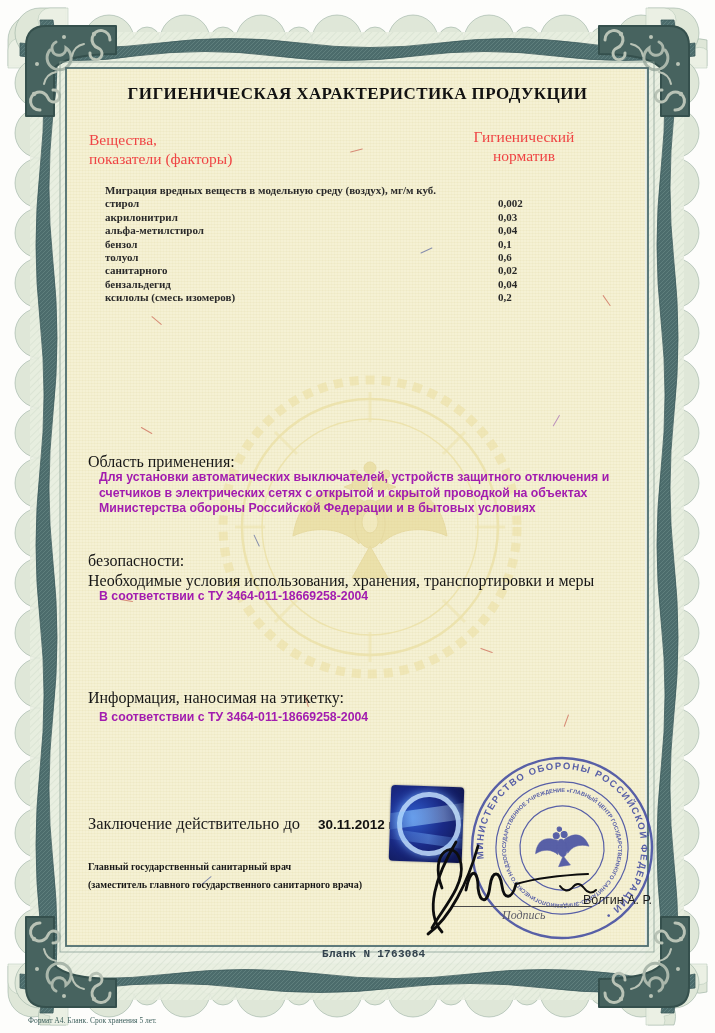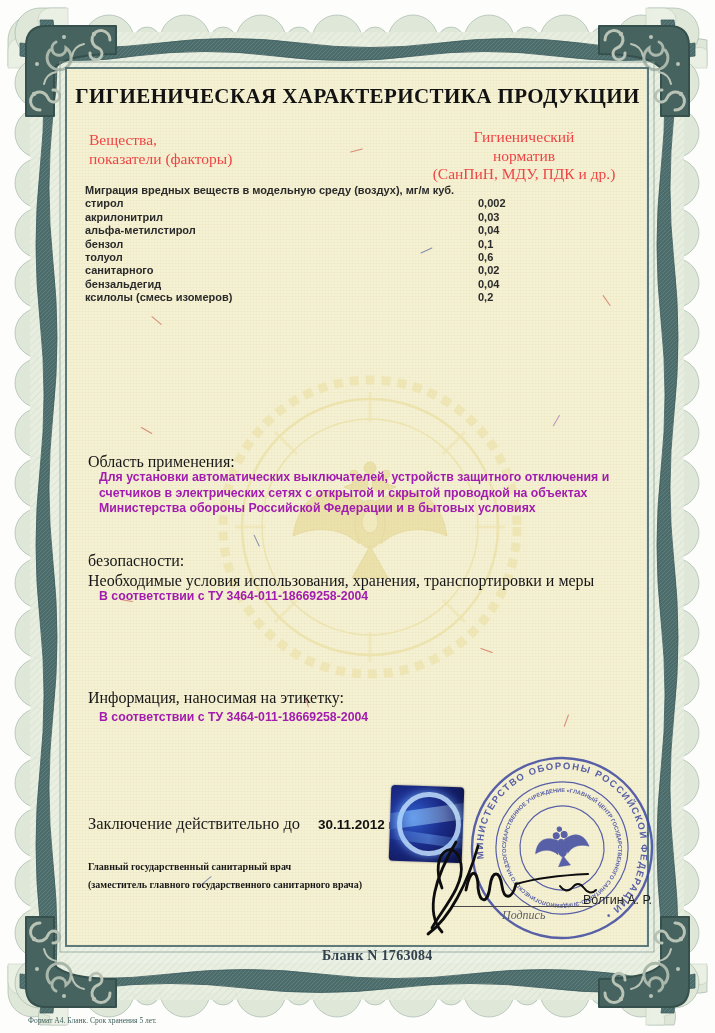--- a/index.html
+++ b/index.html
@@ -7,26 +7,26 @@
         font-family:"Liberation Serif",serif;color:#1b1b1b;}
   #border-svg,#wm-svg{position:absolute;left:0;top:0;pointer-events:none;}
   #paper{position:absolute;left:67px;top:69px;width:578px;height:876px;
          background:
            repeating-linear-gradient(0deg, rgba(190,175,90,.07) 0 1px, transparent 1px 3px),
            repeating-linear-gradient(90deg, rgba(190,175,90,.05) 0 1px, transparent 1px 3px),
            #f5f1d4;}
   .fiber{position:absolute;width:13px;height:1.3px;opacity:.55;border-radius:1px;}
   
   .abs{position:absolute;}
-  #title{left:0;top:84px;width:715px;text-align:center;font-weight:bold;font-size:21px;
+  #title{left:0;top:84px;width:715px;text-align:center;font-weight:bold;font-size:17px;
          letter-spacing:.4px;color:#121212;}
   .colhead{font-size:15.5px;line-height:19px;color:#ef4444;}
   #colhead-left{left:89px;top:130px;}
   #colhead-right{left:408px;top:128px;width:232px;text-align:center;line-height:18.5px;}
-  #subst{left:85px;top:184px;width:520px;font-family:Liberation Sans, sans-serif;
+  #subst{left:105px;top:184px;width:520px;font-family:Liberation Serif, serif;
          font-size:11px;font-weight:bold;color:#2a2a2a;}
   .srow{position:relative;height:13.4px;white-space:nowrap;}
   .sval{position:absolute;left:393px;top:0;}
   .sec-head{font-size:16px;color:#161616;line-height:19.5px;}
   .sec-body{font-family:"Liberation Sans",sans-serif;font-weight:bold;font-size:12.3px;
             line-height:15.6px;color:#a21caf;}
   #app-head{left:88px;top:452px;}
   #app-body{left:99px;top:470px;width:548px;}
   #cond-head{left:88px;top:551px;width:540px;}
   #cond-body{left:99px;top:589px;}
@@ -46,22 +46,22 @@
             background:linear-gradient(90deg,transparent,rgba(140,200,255,.6),rgba(210,245,255,.35),transparent);
             transform:rotate(-10deg);}
   #hologram .streak2{position:absolute;left:-6px;top:48px;width:90px;height:10px;
             background:linear-gradient(90deg,transparent,rgba(120,180,255,.45),transparent);
             transform:rotate(6deg);}
   #stamp{left:462px;top:748px;width:200px;height:200px;opacity:.85;transform:rotate(-8deg);}
   #sig-svg{left:408px;top:824px;width:240px;height:112px;}
   #sig-line{left:452px;top:906px;width:140px;height:1px;background:#4a4a4a;}
   #sig-caption{left:502px;top:908px;font-style:italic;font-size:12px;color:#5f5f6a;}
   #sig-name{left:583px;top:893px;font-family:"Liberation Sans",sans-serif;font-size:12.5px;color:#1d1d1d;}
-  #blank-no{left:322px;top:948px;font-family:Liberation Serif, serif;font-weight:bold;
-            font-size:14px;letter-spacing:.3px;color:#32424d;}
+  #blank-no{left:322px;top:948px;font-family:Liberation Mono, monospace;font-weight:bold;
+            font-size:11px;letter-spacing:.3px;color:#32424d;}
   #format-note{left:28px;top:1016px;font-size:7.5px;color:#40625f;}
   .z2{z-index:2;} .z3{z-index:3;} .z4{z-index:4;}
 </style>
 </head>
 <body>
 
 <div id="page">
 
   <svg id="border-svg" width="715" height="1033" viewBox="0 0 715 1033">
     <defs>
@@ -153,21 +153,20 @@
 
   <div id="title" class="abs z3">ГИГИЕНИЧЕСКАЯ ХАРАКТЕРИСТИКА ПРОДУКЦИИ</div>
 
   <div id="colhead-left" class="abs colhead z3">
     <div>Вещества,</div>
     <div>показатели (факторы)</div>
   </div>
   <div id="colhead-right" class="abs colhead z3">
     <div>Гигиенический</div>
     <div>норматив</div>
-    <div>(СанПиН, МДУ, ПДК и др.)</div>
   </div>
 
   <div id="subst" class="abs z3">
     <div class="srow">Миграция вредных веществ в модельную среду (воздух), мг/м куб.</div>
     <div class="srow"><span>стирол</span><span class="sval">0,002</span></div>
     <div class="srow"><span>акрилонитрил</span><span class="sval">0,03</span></div>
     <div class="srow"><span>альфа-метилстирол</span><span class="sval">0,04</span></div>
     <div class="srow"><span>бензол</span><span class="sval">0,1</span></div>
     <div class="srow"><span>толуол</span><span class="sval">0,6</span></div>
     <div class="srow"><span>санитарного</span><span class="sval">0,02</span></div>

